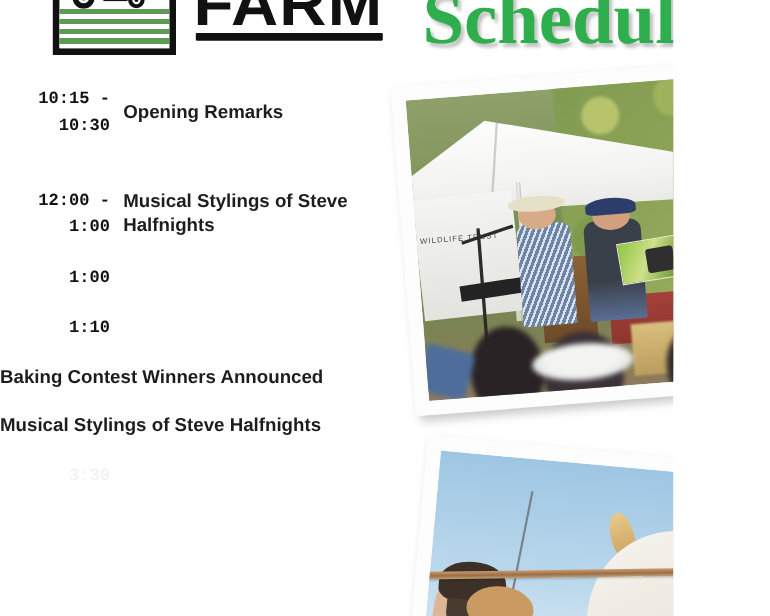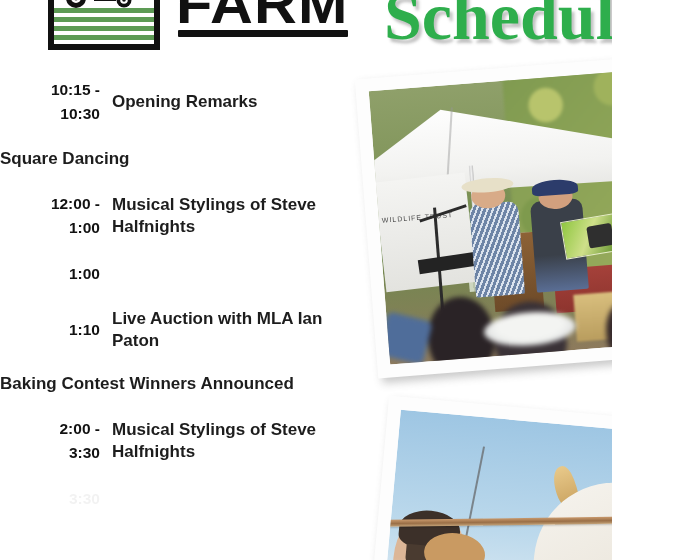--- a/index.html
+++ b/index.html
@@ -112,20 +112,21 @@
     width: 112px;
     flex: 0 0 112px;
     text-align: right;
     padding-right: 12px;
     box-sizing: border-box;
     font-weight: 700;
     font-size: 15.5px;
     color: #121212;
     line-height: 1.55;
     white-space: pre-line;
+    font-family: Liberation Mono, monospace;
   }
   .sched-event {
     flex: 1 1 auto;
     font-weight: 700;
     font-size: 17px;
     color: #1d1d1d;
     line-height: 1.28;
     padding-right: 8px;
   }
   .sched-row.cut {
@@ -553,45 +554,41 @@
 
   <div class="schedule-list">
 
     <div class="sched-row">
       <div class="sched-time">10:15 -
 10:30</div>
       <div class="sched-event">Opening Remarks</div>
     </div>
 
     <div class="sched-row">
-      <div class="sched-event">Square Dancing</div>
     </div>
 
     <div class="sched-row">
       <div class="sched-time">12:00 -
 1:00</div>
       <div class="sched-event">Musical Stylings of Steve Halfnights</div>
     </div>
 
     <div class="sched-row">
       <div class="sched-time">1:00</div>
     </div>
 
     <div class="sched-row">
       <div class="sched-time">1:10</div>
-      <div class="sched-event">Live Auction with MLA Ian Paton</div>
     </div>
 
     <div class="sched-row">
       <div class="sched-event">Baking Contest Winners Announced</div>
     </div>
 
     <div class="sched-row">
-      <div class="sched-time">2:00 -
-3:30</div>
       <div class="sched-event">Musical Stylings of Steve Halfnights</div>
     </div>
 
     <div class="sched-row cut">
       <div class="sched-time">3:30</div>
       <div class="sched-event"></div>
     </div>
 
   </div>
 

